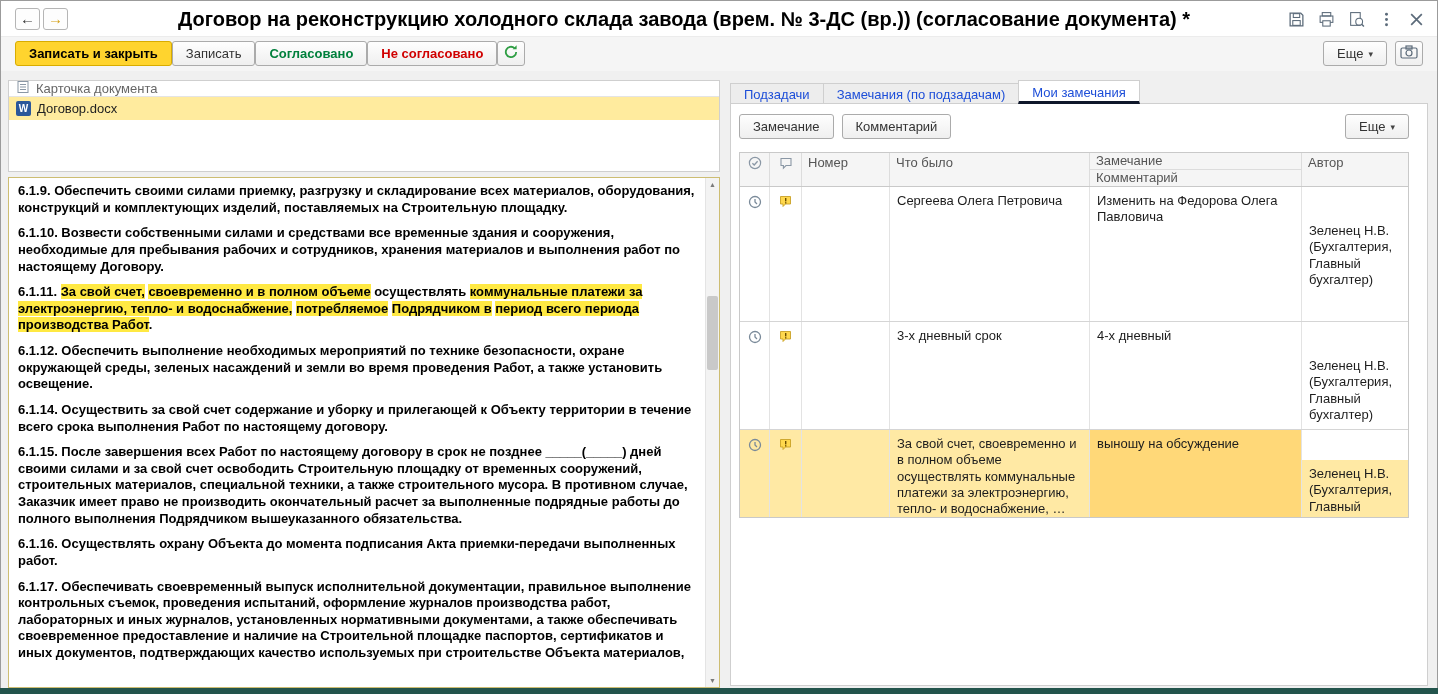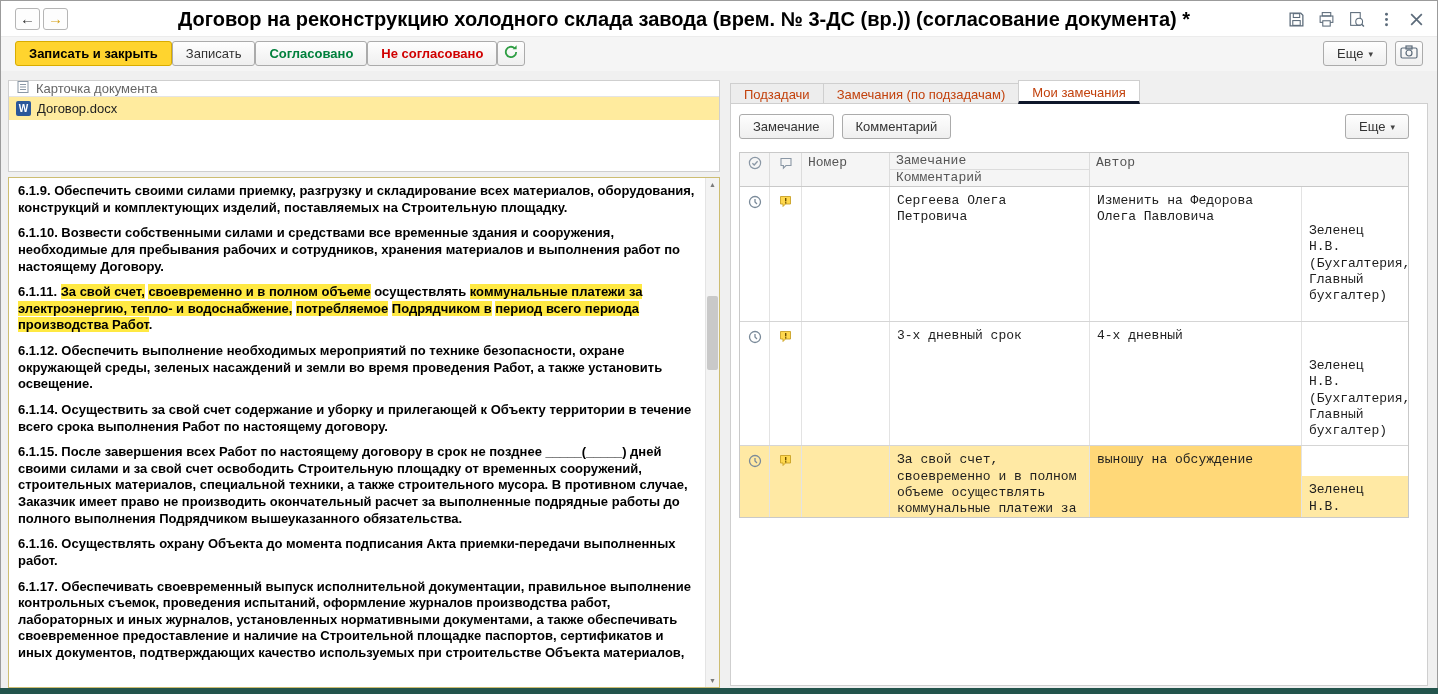--- a/index.html
+++ b/index.html
@@ -52,29 +52,29 @@
   .v-scroll { position:absolute; right:0; top:0; bottom:0; width:14px; background:#f3f3f3; border-left:1px solid #e4e4e4; }
   .v-scroll .arr { position:absolute; left:0; width:13px; height:13px; font-size:7px; color:#7a7a7a;
     display:flex; align-items:center; justify-content:center; cursor:pointer; }
   .v-scroll .arr-up { top:0; }
   .v-scroll .arr-dn { bottom:0; }
   .v-scroll .thumb { position:absolute; left:1px; width:11px; top:118px; height:74px; background:#c9c9c9; border-radius:2px; cursor:pointer; }
 
   
   .tabs { position:absolute; left:730px; top:80px; height:24px; display:flex; align-items:flex-end; z-index:5; }
   .tab { height:21px; line-height:21px; padding:0 13px; background:#ededed; border:1px solid #cfcfcf;
-    margin-right:-1px; cursor:pointer; color:#c2410c; white-space:nowrap; }
+    margin-right:-1px; cursor:pointer; color:#1d4ed8; white-space:nowrap; }
   .tab.active { height:24px; line-height:23px; background:#fff; border-bottom:3px solid #0f172a; position:relative; z-index:6; }
 
   .right-body { position:absolute; left:730px; top:103px; width:698px; height:583px; background:#fff; border:1px solid #cfcfcf; }
   .rp-buttons { position:absolute; left:8px; top:10px; right:8px; height:26px; }
   .rp-buttons .grp { display:flex; gap:8px; }
   .rp-more { position:absolute; right:10px; top:0; }
 
-  .rtable { position:absolute; left:8px; top:48px; width:calc(100% - 26px); height:366px; border:1px solid #c9c9c9; overflow:hidden;font-family:Liberation Mono, monospace; }
+  .rtable { position:absolute; left:8px; top:48px; width:calc(100% - 26px); height:366px; border:1px solid #c9c9c9; overflow:hidden; }
   .tgrid { display:grid; grid-template-columns:30px 32px 88px 200px 212px 1fr; }
   .thead { background:#f5f5f5; border-bottom:1px solid #c9c9c9; height:34px; color:#555; }
   .hcell { border-right:1px solid #dcdcdc; padding:2px 6px; overflow:hidden; }
   .hcell:last-child { border-right:none; }
   .hcell.icon { display:flex; justify-content:center; padding-top:3px; }
   .hcell.split { padding:0; display:flex; flex-direction:column; }
   .hcell.split .half { height:17px; line-height:16px; padding:0 6px; }
   .hcell.split .half:first-child { border-bottom:1px solid #dcdcdc; }
 
   .trow { border-bottom:1px solid #d5d5d5; cursor:pointer; background:#fff; }
@@ -232,20 +232,21 @@
         </span>
       </div>
       <div class="hcell icon">
         <span>
           <svg viewBox="0 0 14 14" width="14" height="14">
               <path d="M2 2.5h10v7H7l-2.6 2.6V9.5H2z" fill="none" stroke="#8a97a5" stroke-width="1.1"></path>
             </svg>
         </span>
       </div>
       <div class="hcell">Номер</div>
+      <div class="hcell">Что было</div>
       <div class="hcell split">
         <div class="half">Замечание</div>
         <div class="half">Комментарий</div>
       </div>
       <div class="hcell">Автор</div>
     </div>
     <div>
         <div class="tgrid trow">
           <div class="tcell icon-cell">
             <span><svg viewBox="0 0 14 14" width="14" height="14">

